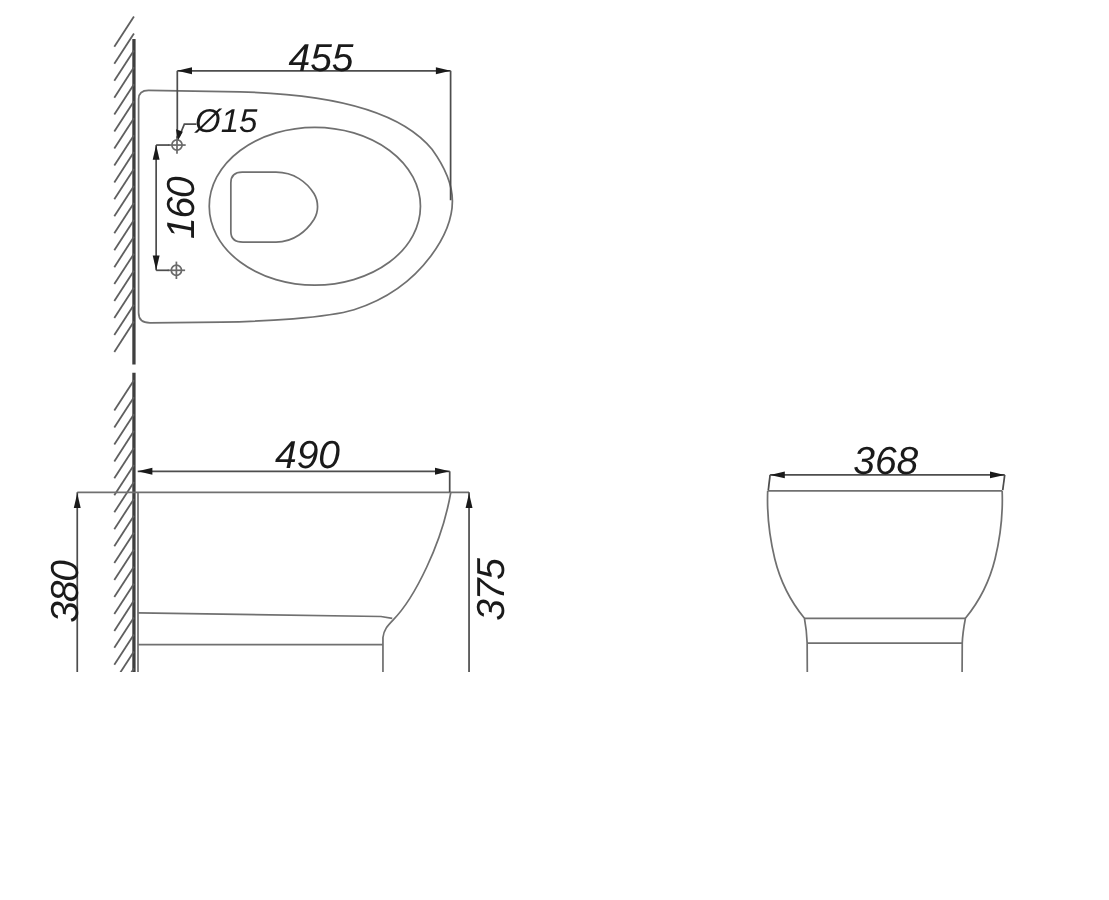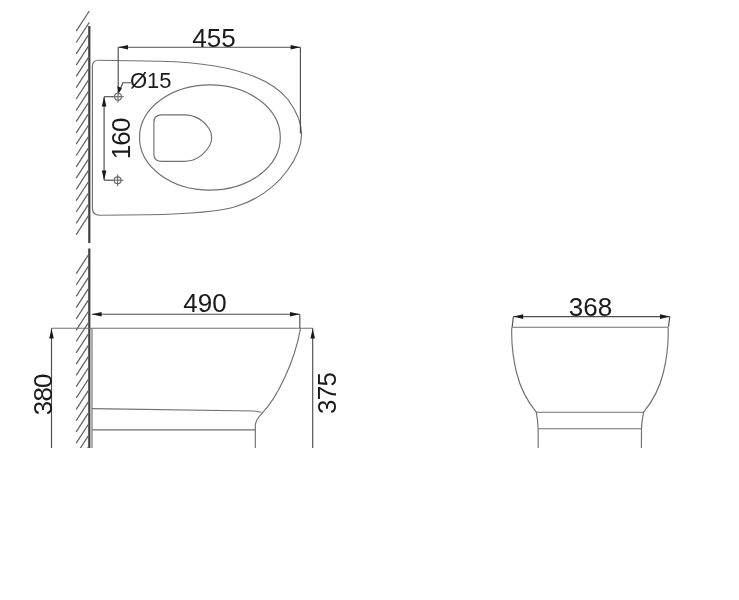--- a/index.html
+++ b/index.html
@@ -1,16 +1,16 @@
 <!DOCTYPE html>
 <html><head>
 <meta charset="utf-8">
 <style>
 html,body{margin:0;padding:0;background:#ffffff;}
-#page{width:739px;height:448px;position:relative;overflow:hidden;background:#fff;}
+#page{width:739px;height:448px;position:relative;overflow:hidden;background:#fff;font-style:italic;}
 text{font-family:"Liberation Sans",sans-serif;fill:#1a1a1a;}
 </style>
 </head>
 <body>
 <div id="page">
 <svg width="739" height="600" viewBox="0 0 739 600">
 <g fill="none" stroke="#707070" stroke-width="1.15">
 
 <line x1="89.3" y1="26" x2="89.3" y2="243" stroke="#3f3f3f" stroke-width="2.2"></line>
 

